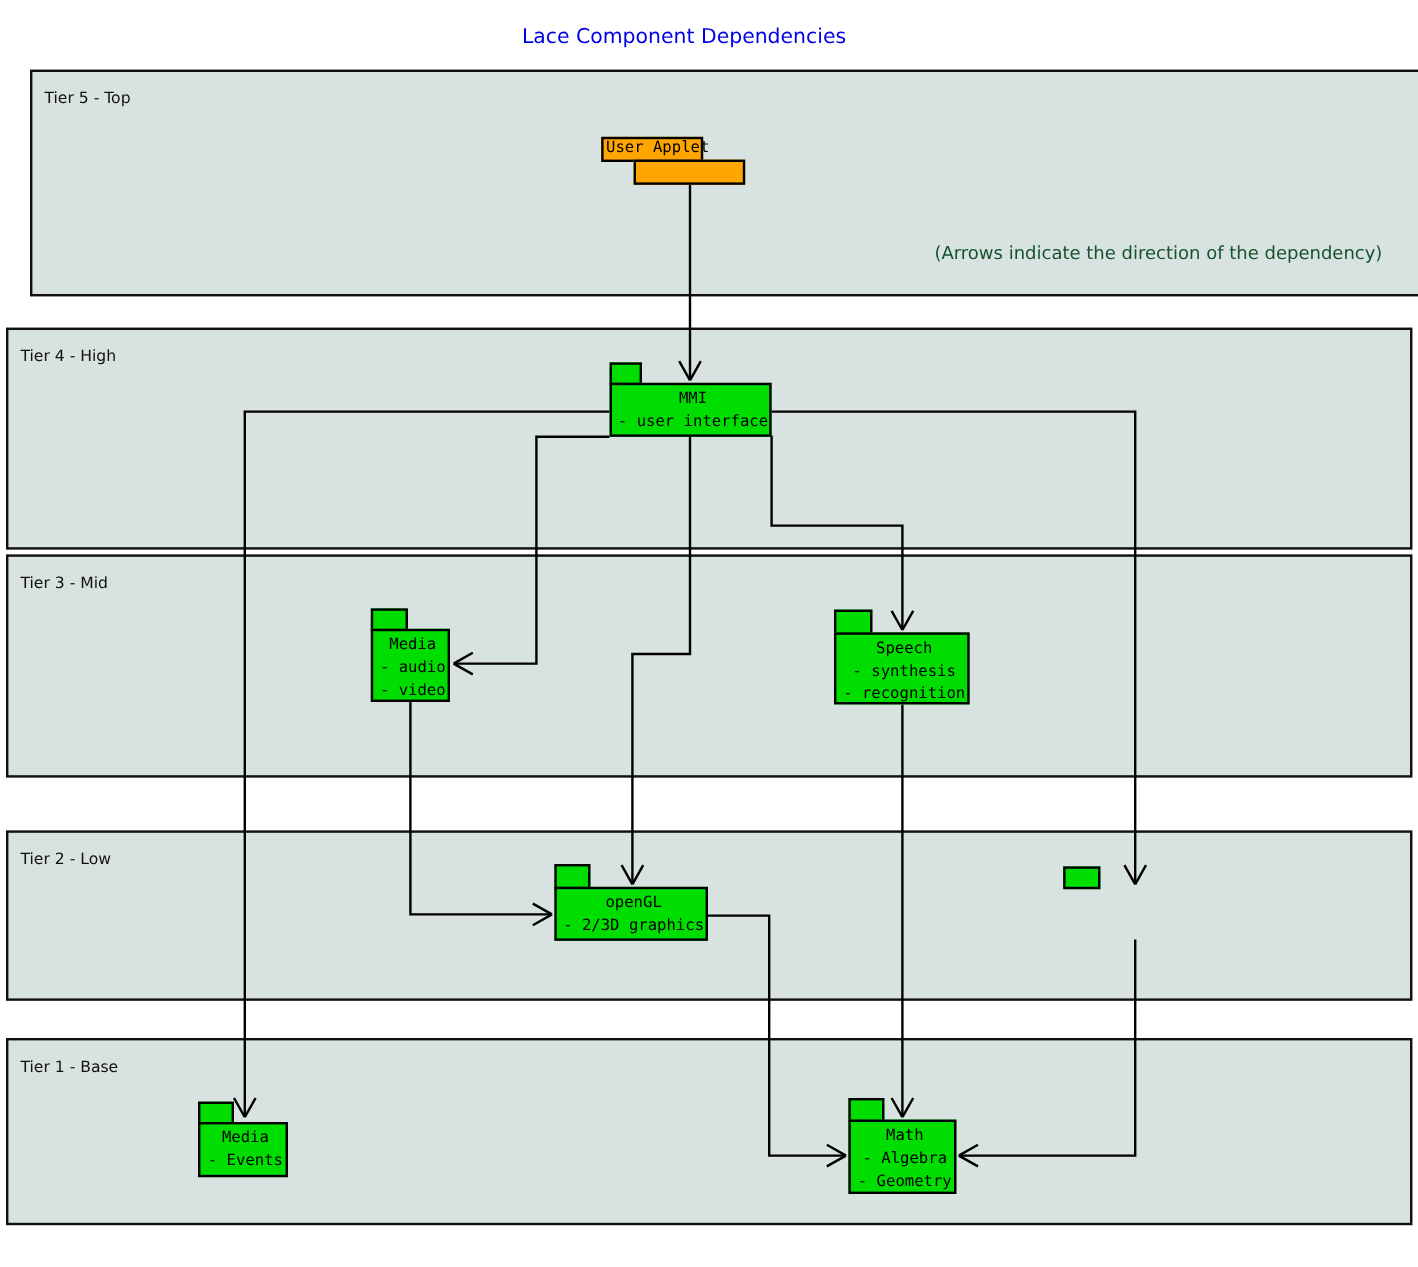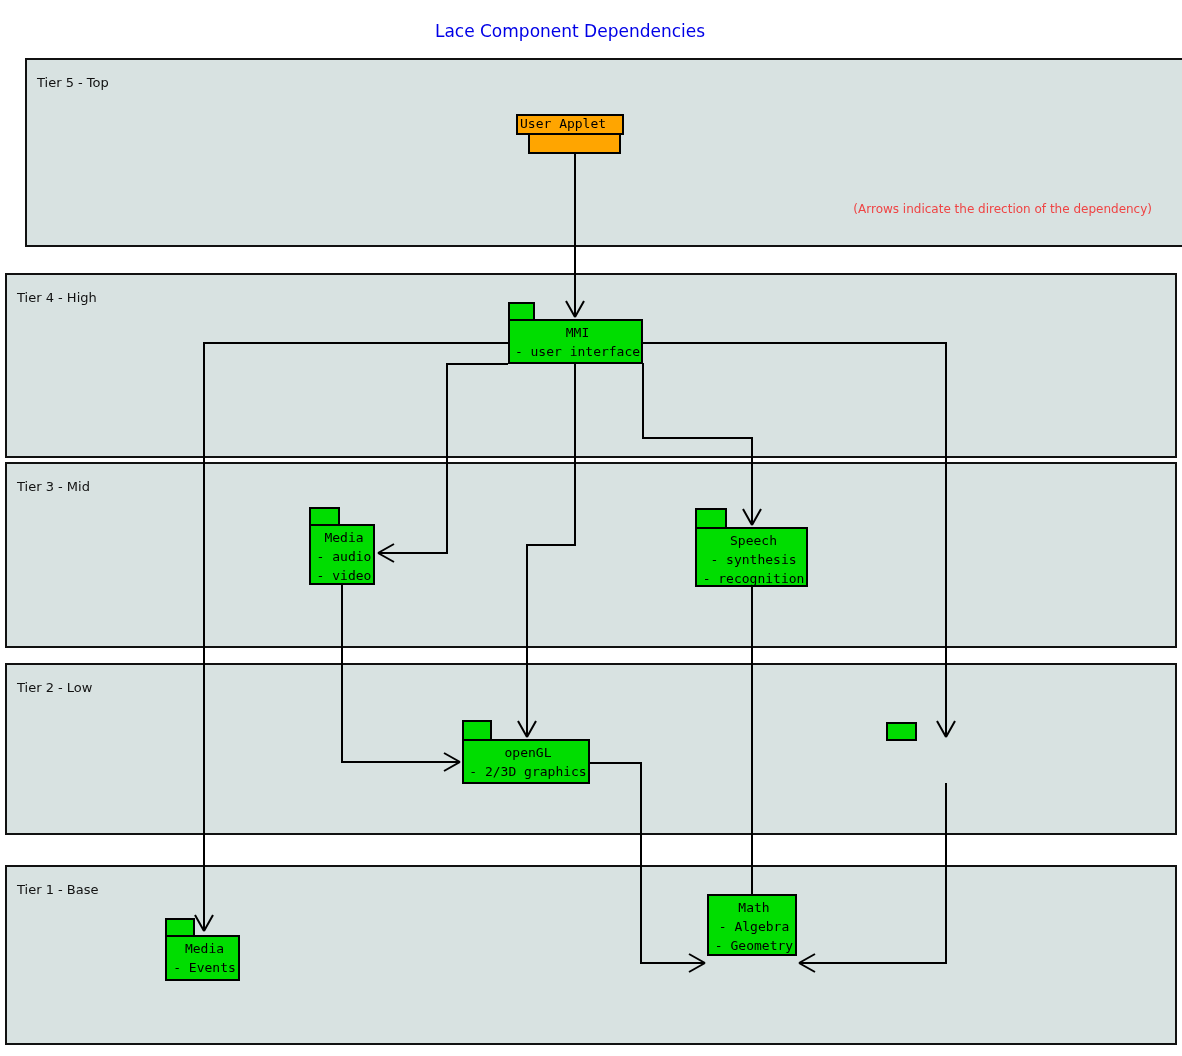--- a/index.html
+++ b/index.html
@@ -19,21 +19,21 @@
     font-size:17px;color:var(--c-title);
   }
   .band{
     position:absolute;left:5px;width:1172px;
     background:var(--c-band);border:2px solid #111;box-sizing:border-box;
   }
   .tier-label{
     position:absolute;top:15px;left:10px;font-size:13px;color:#111;
   }
   .annotation{
-    position:absolute;top:202px;right:30px;font-size:12px;color:#ef4444;
+    position:absolute;top:202px;right:30px;font-size:15px;color:#14532d;
   }
   .edges{position:absolute;left:0;top:0;pointer-events:none;}
   .edges path{stroke:var(--c-edge);stroke-width:2;fill:none;}
   .pkg-tab,.pkg-body{
     position:absolute;border:2px solid #000;box-sizing:border-box;
     font-family:"DejaVu Sans Mono",monospace;font-size:13px;color:#000;
   }
   .pkg-tab{z-index:2;}
   .pkg-body{z-index:3;}
   .green{background:var(--c-green);}
@@ -51,24 +51,24 @@
 
   <div class="band" style="top:58px;height:189px;margin-left:20px;">
     <span class="tier-label">Tier 5 - Top</span>
   </div>
   <div class="band" style="top:261px;height:185px;margin-top:12px;">
     <span class="tier-label">Tier 4 - High</span>
   </div>
   <div class="band" style="top:462px;height:186px;">
     <span class="tier-label">Tier 3 - Mid</span>
   </div>
-  <div class="band" style="top:663px;height:172px;">
+  <div class="band" style="top:692px;height:142px;">
     <span class="tier-label">Tier 2 - Low</span>
   </div>
-  <div class="band" style="top:865px;height:180px;">
+  <div class="band" style="top:865px;height:156px;">
     <span class="tier-label">Tier 1 - Base</span>
   </div>
 
   <div class="annotation">(Arrows indicate the direction of the dependency)</div>
 
   <svg class="edges" width="1182" height="1056" viewBox="0 0 1182 1056">
 
     <path d="M575,154 L575,316"></path>
     <path d="M566,301 L575,317 M584,301 L575,317"></path>
 
@@ -93,21 +93,21 @@
     <path d="M590,763 L641,763 L641,963 L704,963"></path>
     <path d="M689,954 L705,963 M689,972 L705,963"></path>
 
     <path d="M752,587 L752,930"></path>
     <path d="M743,915 L752,931 M761,915 L752,931"></path>
 
     <path d="M946,783 L946,963 L800,963"></path>
     <path d="M815,954 L799,963 M815,972 L799,963"></path>
   </svg>
 
-  <div class="pkg-tab orange" style="left:516px;top:114px;width:108px;height:21px;">
+  <div class="pkg-tab orange" style="left:501px;top:114px;width:85px;height:21px;">
     <span class="tab-text">User Applet</span>
   </div>
   <div class="pkg-body orange" style="left:528px;top:133px;width:93px;height:21px;"></div>
 
   <div class="pkg-tab green" style="left:508px;top:302px;width:27px;height:19px;"></div>
   <div class="pkg-body green pad-top" style="left:508px;top:319px;width:135px;height:45px;">
     <div class="ln">MMI</div>
     <div class="ln">- user interface</div>
   </div>
 
@@ -133,19 +133,19 @@
 
   <div class="pkg-tab green" style="left:886px;top:722px;width:31px;height:19px;"></div>
 
   <div class="pkg-tab green" style="left:165px;top:918px;width:30px;height:19px;"></div>
   <div class="pkg-body green pad-top" style="left:165px;top:935px;width:75px;height:46px;">
     <div class="ln">Media</div>
     <div class="ln">- Events</div>
   </div>
 
   <div class="pkg-tab green" style="left:707px;top:915px;width:30px;height:20px;"></div>
-  <div class="pkg-body green pad-top" style="left:707px;top:894px;width:90px;height:62px;">
+  <div class="pkg-body green pad-top" style="left:707px;top:933px;width:90px;height:62px;">
     <div class="ln">Math</div>
     <div class="ln">- Algebra</div>
     <div class="ln">- Geometry</div>
   </div>
 
 </div>
 
 </body></html>

